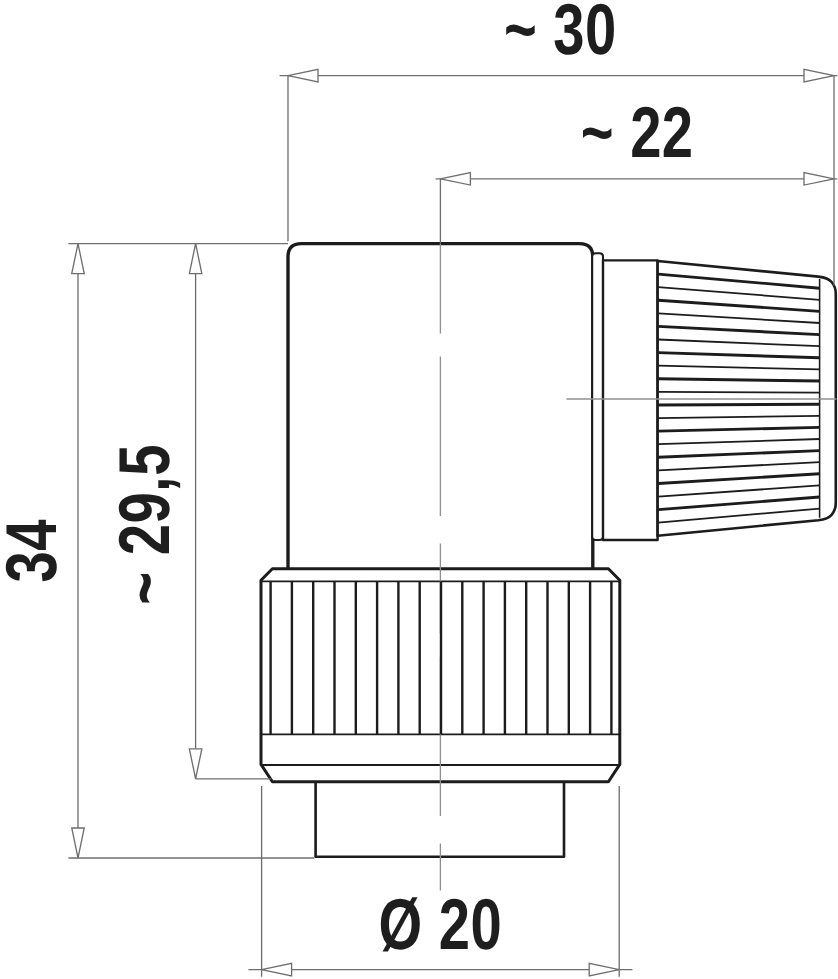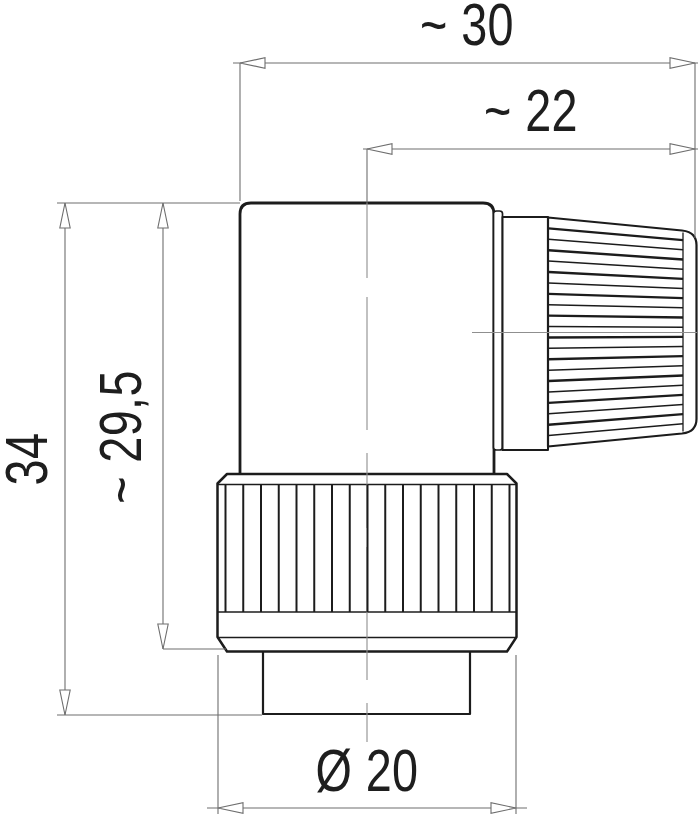--- a/index.html
+++ b/index.html
@@ -2,21 +2,21 @@
 <html><head>
 <meta charset="utf-8">
 <style>
   html,body{margin:0;padding:0;}
   body{
     width:698px;height:816px;
     background:var(--bg,#ffffff);
     font-family:"Liberation Sans",sans-serif;
     overflow:hidden;
   }
-  .canvas-wrap{width:698px;height:816px;}
+  .canvas-wrap{width:698px;height:816px;font-weight:bold;}
   svg{display:block;}
   .shape  { stroke:var(--outline); fill:var(--bg); stroke-linejoin:round; }
   .iline  { stroke:var(--outline); fill:none; }
   .knurl  { stroke:var(--outline); fill:none; stroke-linecap:butt; }
   .dim    { stroke:var(--dimline); fill:none; }
   .arrow  { stroke:var(--dimline); fill:var(--bg); stroke-linejoin:miter; }
   .cline  { stroke:var(--centerline); fill:none; }
   .dimtext{
     fill:var(--text);
     font-family:"Liberation Sans",sans-serif;

